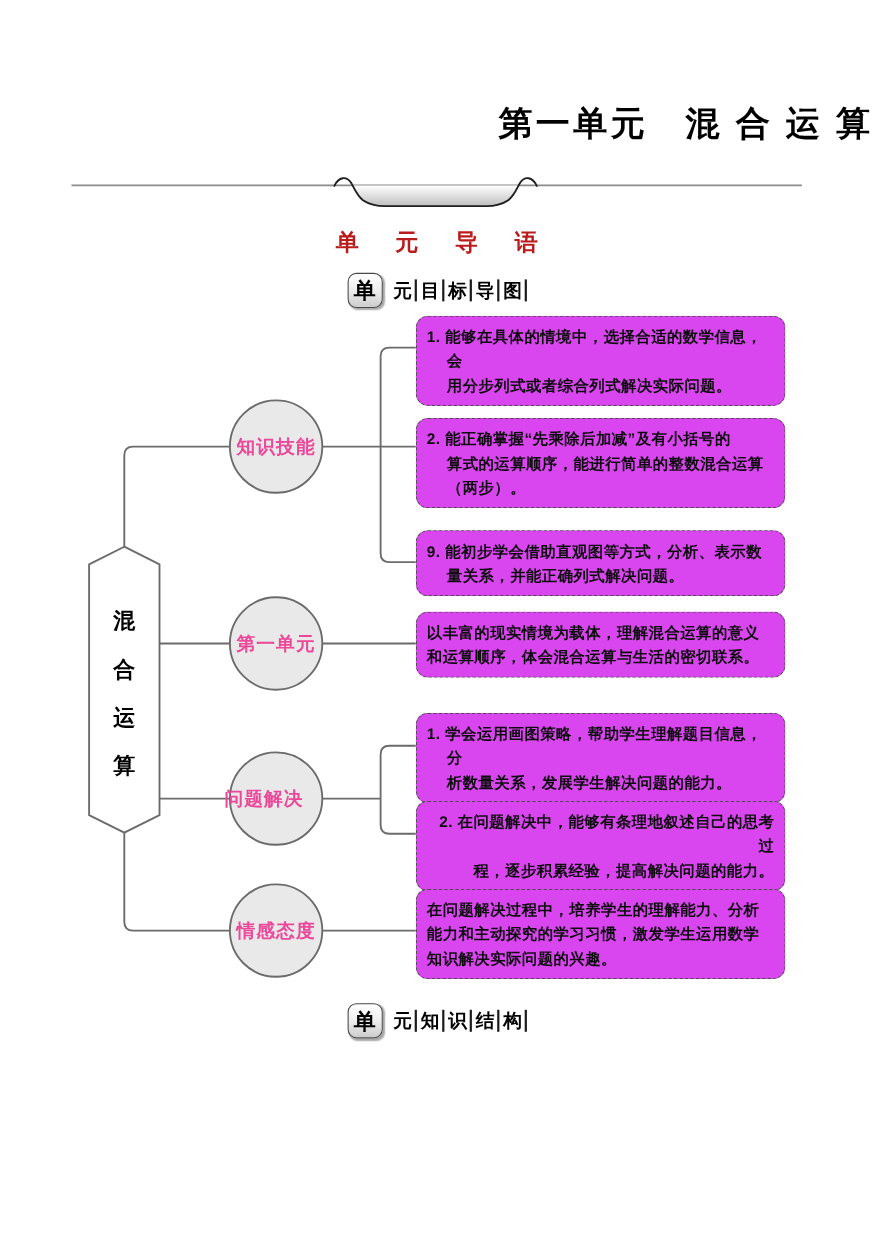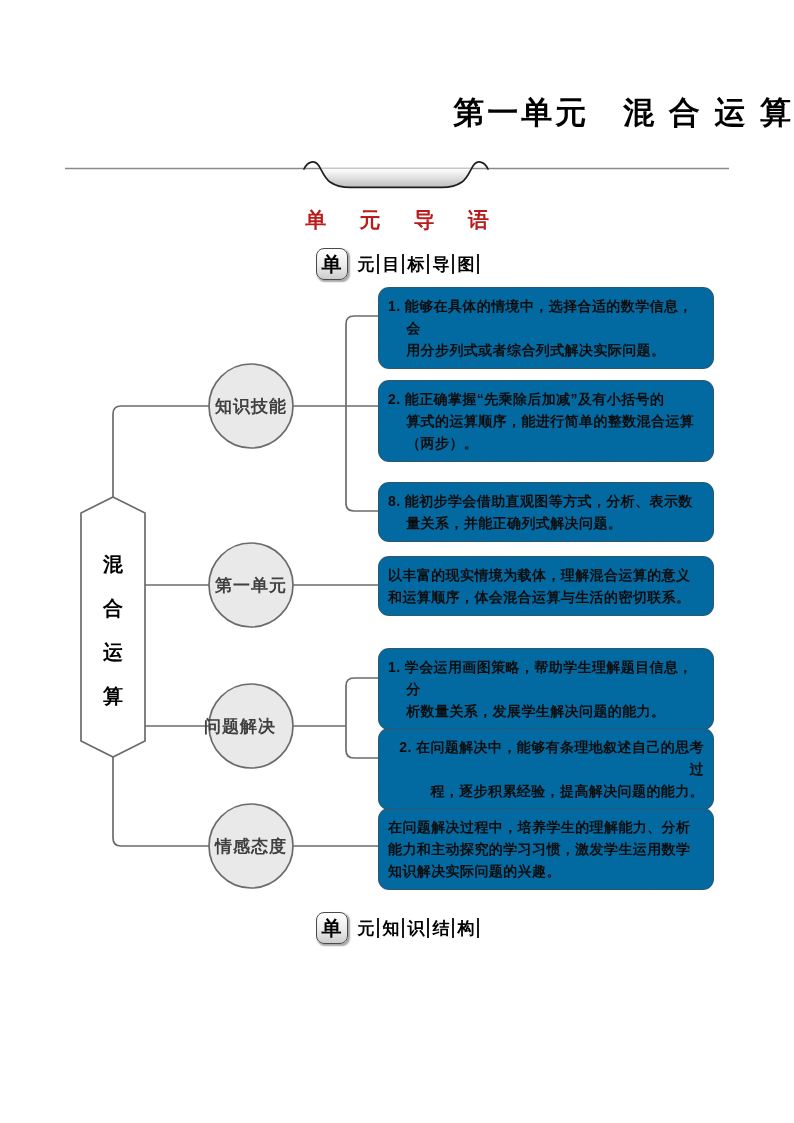--- a/index.html
+++ b/index.html
@@ -38,25 +38,25 @@
   }
   .hchar{font-size:17px;font-weight:bold;color:#000;margin:0 2px 0 4px;}
   .hbar{display:inline-block;width:2px;height:20px;background:#1a1a1a;}
   
   .hex-label{
     left:96px;top:551px;width:34px;display:flex;flex-direction:column;
     align-items:center;gap:17px;font-size:20px;font-weight:bold;color:#000;
   }
   .node-label{
     width:84px;height:84px;display:flex;align-items:center;justify-content:center;
-    font-size:17px;font-weight:bold;color:#404040;letter-spacing:1px;
+    font-size:17px;font-weight:bold;color:#ec4899;letter-spacing:1px;
   }
   .dbox{
     left:378px;width:336px;box-sizing:border-box;
-    border:1.6px dashed #4c4c4c;border-radius:11px;background:#0369a1;
+    border:1.6px dashed #4c4c4c;border-radius:11px;background:#d946ef;
     padding:7px 9px;
     font-size:14px;line-height:22px;font-weight:600;color:#0d0d0d;
     white-space:pre-line;letter-spacing:0.4px;
   }
   .dbox.hang{padding-left:27.2px;text-indent:-18.2px;}
 </style>
 </head>
 <body>
 
 <svg id="shapes" class="abs" width="794" height="1123" viewBox="0 0 794 1123" xmlns="http://www.w3.org/2000/svg">
@@ -138,21 +138,21 @@
 <div class="abs node-label" style="left:209px;top:364px;">知识技能</div>
 <div class="abs node-label" style="left:209px;top:543px;">第一单元</div>
 <div class="abs node-label" style="left:198px;top:684px;">问题解决</div>
 <div class="abs node-label" style="left:209px;top:804px;">情感态度</div>
 
 <div class="abs dbox hang" style="top:287px;">1. 能够在具体的情境中，选择合适的数学信息，会
 用分步列式或者综合列式解决实际问题。</div>
 <div class="abs dbox hang" style="top:380px;">2. 能正确掌握“先乘除后加减”及有小括号的
 算式的运算顺序，能进行简单的整数混合运算
 （两步）。</div>
-<div class="abs dbox hang" style="top:482px;">8. 能初步学会借助直观图等方式，分析、表示数
+<div class="abs dbox hang" style="top:482px;">9. 能初步学会借助直观图等方式，分析、表示数
 量关系，并能正确列式解决问题。</div>
 <div class="abs dbox" style="top:556px;">以丰富的现实情境为载体，理解混合运算的意义
 和运算顺序，体会混合运算与生活的密切联系。</div>
 <div class="abs dbox hang" style="top:648px;">1. 学会运用画图策略，帮助学生理解题目信息，分
 析数量关系，发展学生解决问题的能力。</div>
 <div class="abs dbox hang" style="top:728px;text-align:right;">2. 在问题解决中，能够有条理地叙述自己的思考过
 程，逐步积累经验，提高解决问题的能力。</div>
 <div class="abs dbox" style="top:808px;">在问题解决过程中，培养学生的理解能力、分析
 能力和主动探究的学习习惯，激发学生运用数学
 知识解决实际问题的兴趣。</div>

